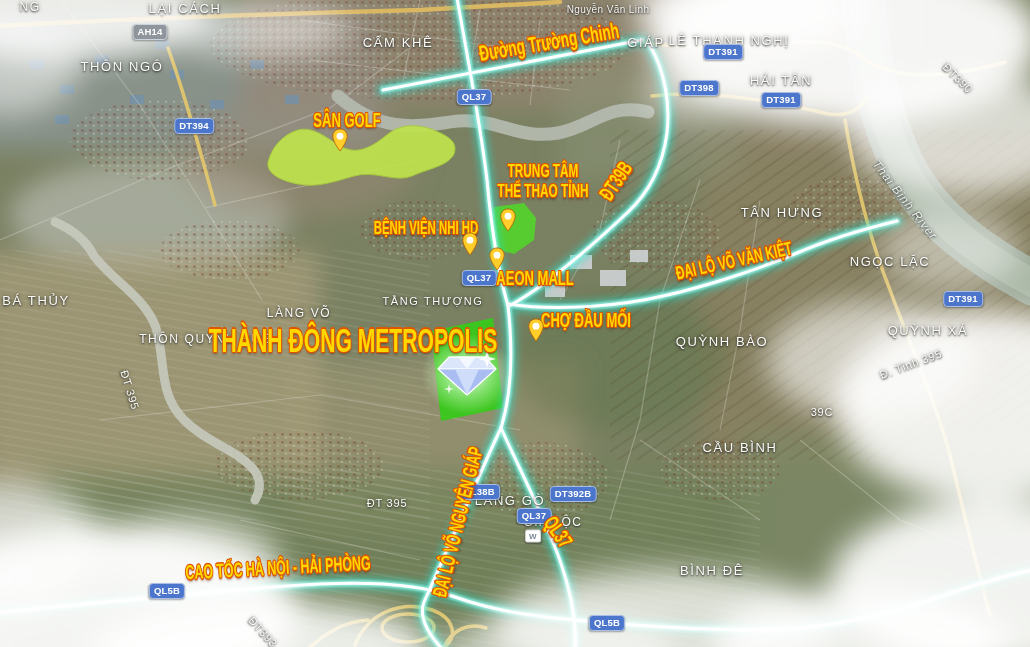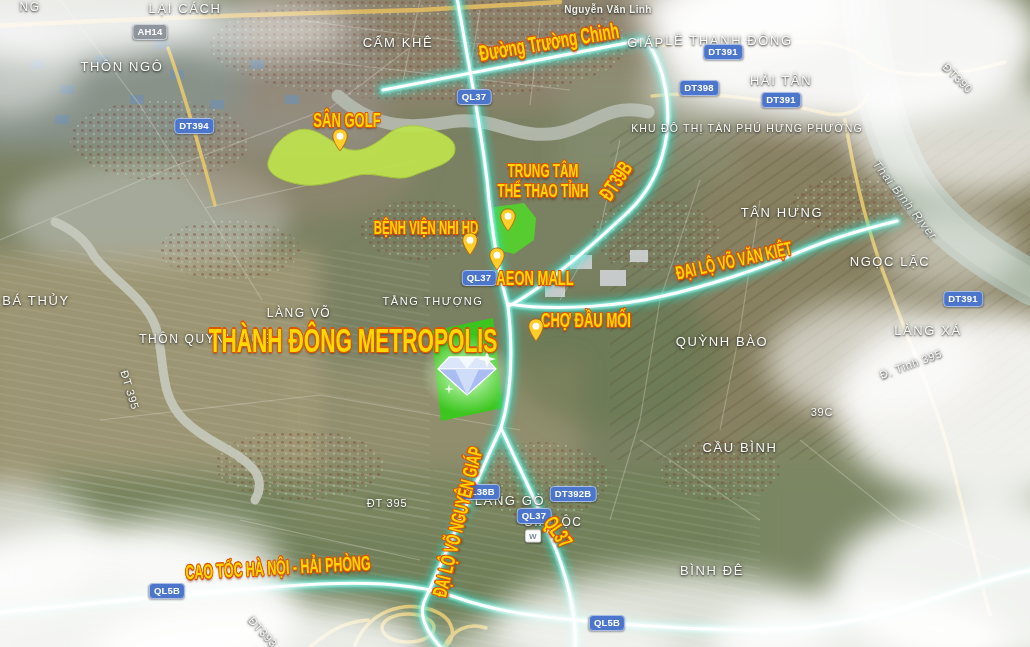--- a/index.html
+++ b/index.html
@@ -6,21 +6,21 @@
   .stage{position:relative;width:1030px;height:647px;overflow:hidden;background:#7a8162;
          font-family:"Liberation Sans",sans-serif}
   .map-svg{position:absolute;left:0;top:0;z-index:1}
   .labels{position:absolute;left:0;top:0;width:1030px;height:647px;z-index:2}
   
   .wlabel{position:absolute;color:#fbfbf7;font-size:13px;letter-spacing:1.6px;white-space:nowrap;
           transform:translate(-50%,-50%);
           text-shadow:0 1px 2px rgba(35,35,35,.9),0 0 4px rgba(35,35,35,.55)}
   .wlabel.sm{font-size:10.5px;letter-spacing:1.2px}
   .wlabel.xs{font-size:11px;letter-spacing:.8px}
-  .wlabel.street{font-size:10px;letter-spacing:.4px;color:#f1f1ec;font-weight:700}
+  .wlabel.street{font-size:10px;letter-spacing:.4px;color:#f1f1ec;font-weight:400}
   .wlabel.river{font-style:italic;color:#e9efe9;font-size:12px;letter-spacing:1px}
   
   .badge{position:absolute;transform:translate(-50%,-50%);background:#4b76cb;border:1px solid #a9bde8;
          border-radius:4px;color:#fff;font-size:9.5px;font-weight:700;padding:1px 4px 2px;
          letter-spacing:.2px;white-space:nowrap;box-shadow:0 1px 2px rgba(0,0,0,.35)}
   .badge.grey{background:#8e959d;border-color:#ced3d9}
   .badge.wpoi{background:#fff;border-color:#d8d8d8;color:#7c8a99;font-size:8px;padding:1px 3px;border-radius:2px}
   
   .ylabel{position:absolute;color:#ffd800;font-weight:700;white-space:nowrap;line-height:1.05;
           transform:translate(-50%,-50%) scale(.62,1);
@@ -234,26 +234,25 @@
 </svg>
 
 <div class="labels">
 
   <div class="wlabel" style="left:30px;top:7px;font-size:12px">NG</div>
   <div class="wlabel" style="left:185px;top:8px">LẠI CÁCH</div>
   <div class="wlabel street" style="left:608px;top:9px">Nguyễn Văn Linh</div>
   <div class="wlabel" style="left:398px;top:42px">CẨM KHÊ</div>
   <div class="wlabel" style="left:122px;top:66px">THÔN NGÔ</div>
   <div class="wlabel" style="left:646px;top:42px">GIÁP</div>
-  <div class="wlabel" style="left:729px;top:40px">LÊ THANH ĐÔNG</div>
+  <div class="wlabel" style="left:729px;top:40px">LÊ THANH NGHỊ</div>
   <div class="wlabel" style="left:781px;top:80px">HẢI TÂN</div>
-  <div class="wlabel sm" style="left:747px;top:128px">KHU ĐÔ THỊ TÂN PHÚ HƯNG PHƯỜNG</div>
   <div class="wlabel" style="left:782px;top:212px">TÂN HƯNG</div>
   <div class="wlabel" style="left:890px;top:261px">NGỌC LẶC</div>
-  <div class="wlabel" style="left:928px;top:330px">LÀNG XÁ</div>
+  <div class="wlabel" style="left:928px;top:330px">QUỲNH XÁ</div>
   <div class="wlabel" style="left:722px;top:341px">QUỲNH BÀO</div>
   <div class="wlabel" style="left:36px;top:300px">BÁ THỦY</div>
   <div class="wlabel" style="left:205px;top:339px;font-size:12px">THÔN QUỲNH HUÊ</div>
   <div class="wlabel" style="left:299px;top:313px;font-size:12px">LÀNG VÕ</div>
   <div class="wlabel" style="left:433px;top:301px;font-size:11px">TẰNG THƯỢNG</div>
   <div class="wlabel" style="left:740px;top:447px">CẦU BÌNH</div>
   <div class="wlabel" style="left:510px;top:500px">LÀNG GÒ</div>
   <div class="wlabel" style="left:553px;top:522px;font-size:12px">GIA LỘC</div>
   <div class="wlabel" style="left:712px;top:570px">BÌNH ĐÊ</div>
   <div class="wlabel xs" style="left:387px;top:503px">ĐT 395</div>

